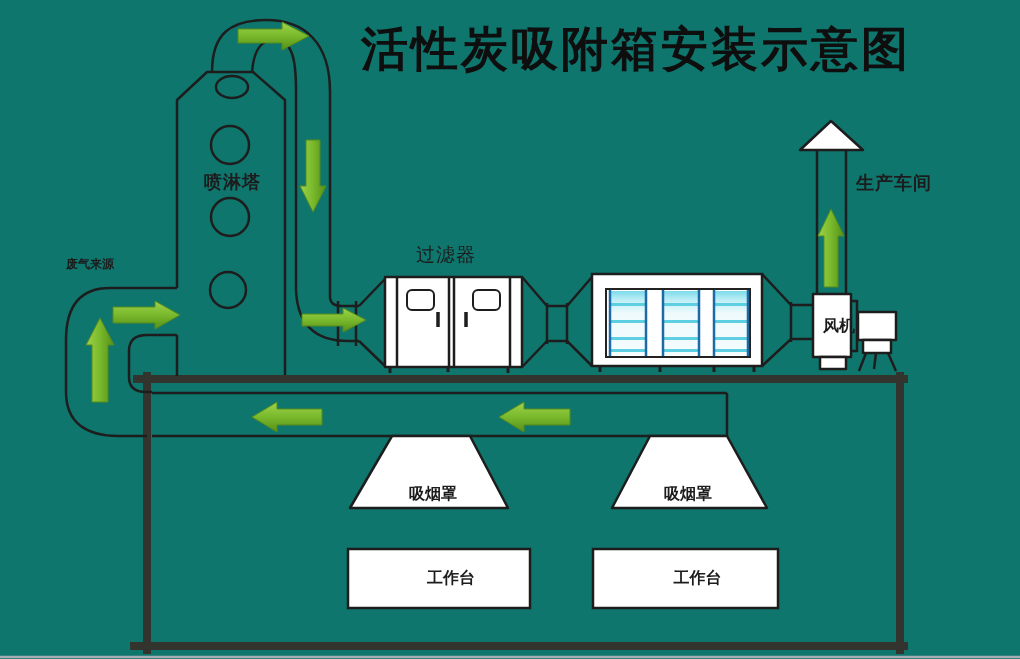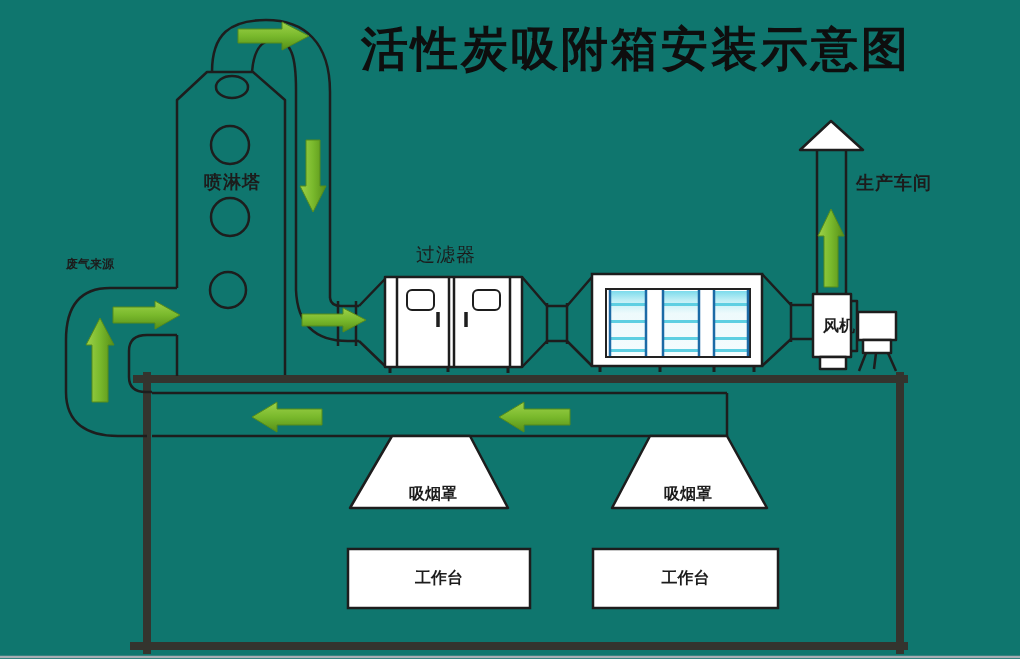--- a/index.html
+++ b/index.html
@@ -14,21 +14,21 @@
   .lbl-tower{left:204px;top:170px;font-size:18px;font-weight:600;letter-spacing:1px;text-align:center;}
   .lbl-filter{left:416px;top:242px;font-size:19px;font-weight:400;letter-spacing:1px;}
   .lbl-carbon{left:616px;top:246px;font-size:18px;font-weight:600;letter-spacing:0.5px;}
   .lbl-stack{left:856px;top:171px;font-size:18px;font-weight:600;letter-spacing:1px;}
   .lbl-fan{left:813px;top:316px;width:52px;text-align:center;font-size:16px;font-weight:600;}
   .lbl-workshop{left:232px;top:449px;width:48px;font-size:40px;font-weight:900;
     line-height:1.1;white-space:normal;word-break:break-all;color:#111;}
   .lbl-hood{position:absolute;top:484px;width:86px;text-align:center;font-size:16px;font-weight:600;color:#1c1c1c;}
   .lbl-hood1{left:390px;}
   .lbl-hood2{left:645px;}
-  .lbl-bench{position:absolute;top:568px;text-align:center;font-size:16px;font-weight:600;color:#1c1c1c;}
+  .lbl-bench{position:absolute;top:568px;text-align:center;font-size:16px;font-weight:600;color:#1c1c1c;margin-left:12px;}
   .lbl-bench1{left:348px;width:182px;}
   .lbl-bench2{left:593px;width:185px;}
   svg{position:absolute;left:0;top:0;}
 </style>
 </head>
 <body>
 
 <div class="stage">
 
   <svg width="1020" height="659" viewBox="0 0 1020 659">

